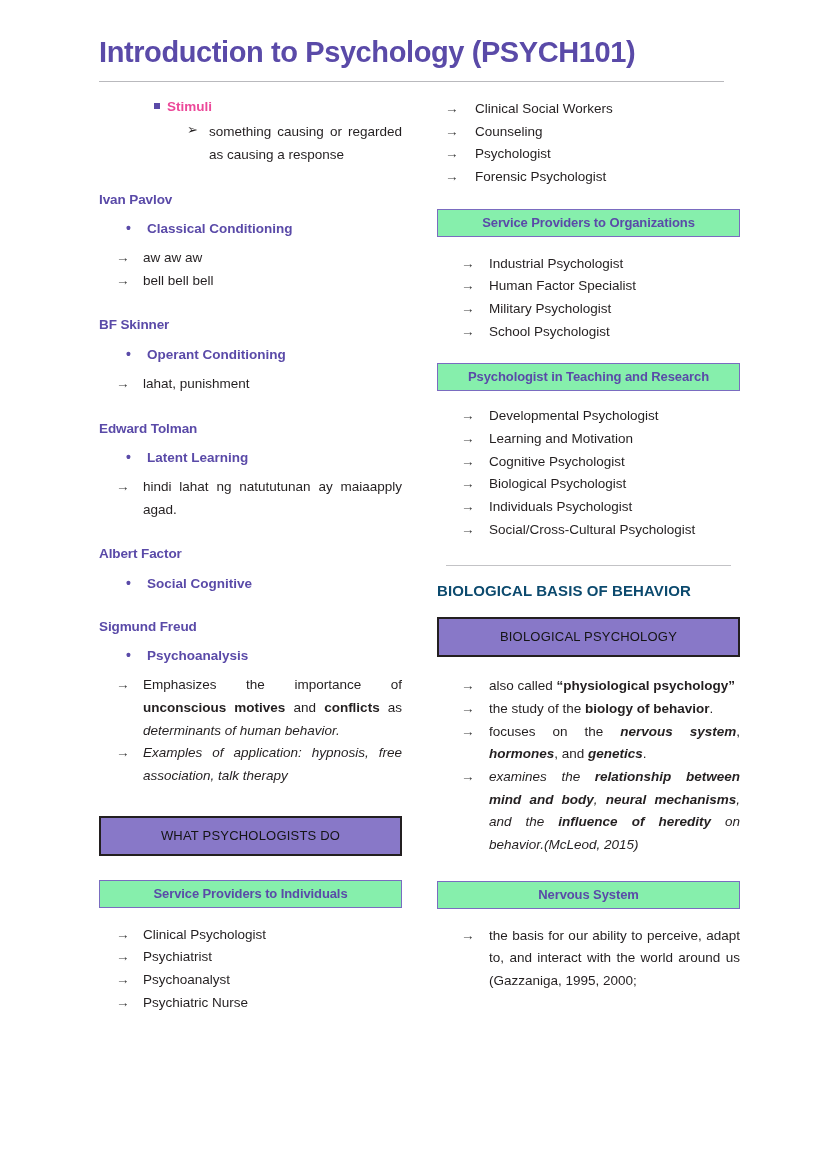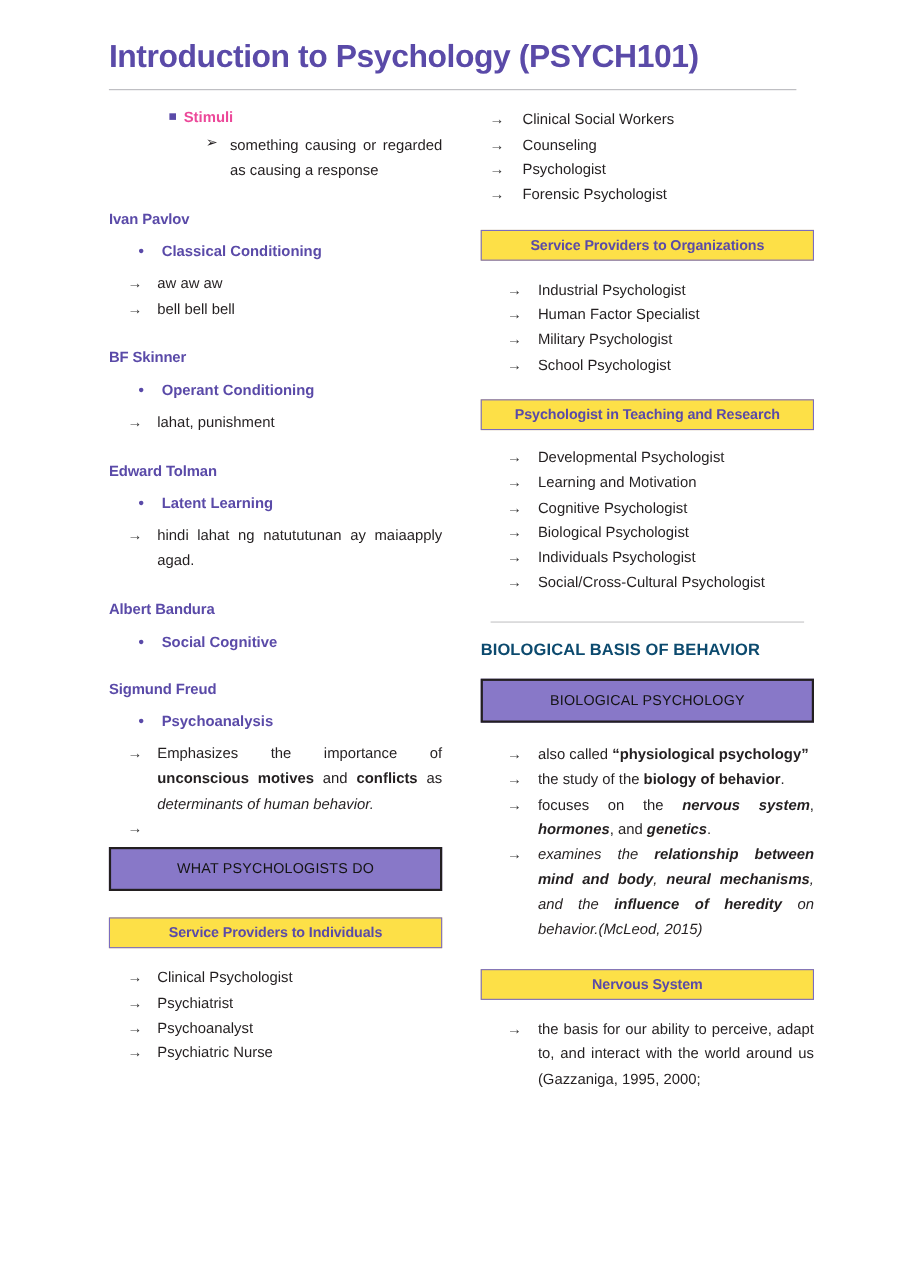--- a/index.html
+++ b/index.html
@@ -136,21 +136,21 @@
 
   
   .col-right .ar-item { padding-left: 52px; }
   .col-right .ar-item .marker { left: 24px; }
   .col-right .ar-item.flush { padding-left: 38px; }
   .col-right .ar-item.flush .marker { left: 8px; }
 
   
   .box-outline {
     border: 1.5px solid #7a6cc0;
-    background: #fde047;
+    background: #86efac;
     text-align: center;
     color: #5a4aa8;
     font-weight: 700;
     font-size: 13px;
     padding: 5px 4px 6px;
     box-sizing: border-box;
     width: 303px;
     letter-spacing: -0.1px;
   }
 
@@ -259,21 +259,21 @@
       <span>Latent Learning</span>
     </div>
     <div class="sp8"></div>
     <div class="ar-item justify">
       <span class="marker">→</span>
       <span>hindi lahat ng natututunan ay maiaapply agad.</span>
     </div>
 
     <div class="sp24"></div>
 
-    <div class="person">Albert Bandura</div>
+    <div class="person">Albert Factor</div>
     <div class="sp12"></div>
     <div class="dot-item">
       <span class="marker">•</span>
       <span>Social Cognitive</span>
     </div>
 
     <div class="sp24"></div>
 
     <div class="person">Sigmund Freud</div>
     <div class="sp12"></div>
@@ -282,20 +282,21 @@
       <span>Psychoanalysis</span>
     </div>
     <div class="sp8"></div>
 
     <div class="ar-item justify">
       <span class="marker">→</span>
       <span><span>Emphasizes the importance of </span><b>unconscious motives</b><span> and </span><b>conflicts</b><span> as </span><i>determinants of human behavior.</i></span>
     </div>
     <div class="ar-item justify">
       <span class="marker">→</span>
+      <i>Examples of application: hypnosis, free association, talk therapy</i>
     </div>
 
     <div class="sp28"></div>
 
     <div class="box-filled">WHAT PSYCHOLOGISTS DO</div>
 
     <div class="sp24"></div>
 
     <div class="box-outline">Service Providers to Individuals</div>
 

